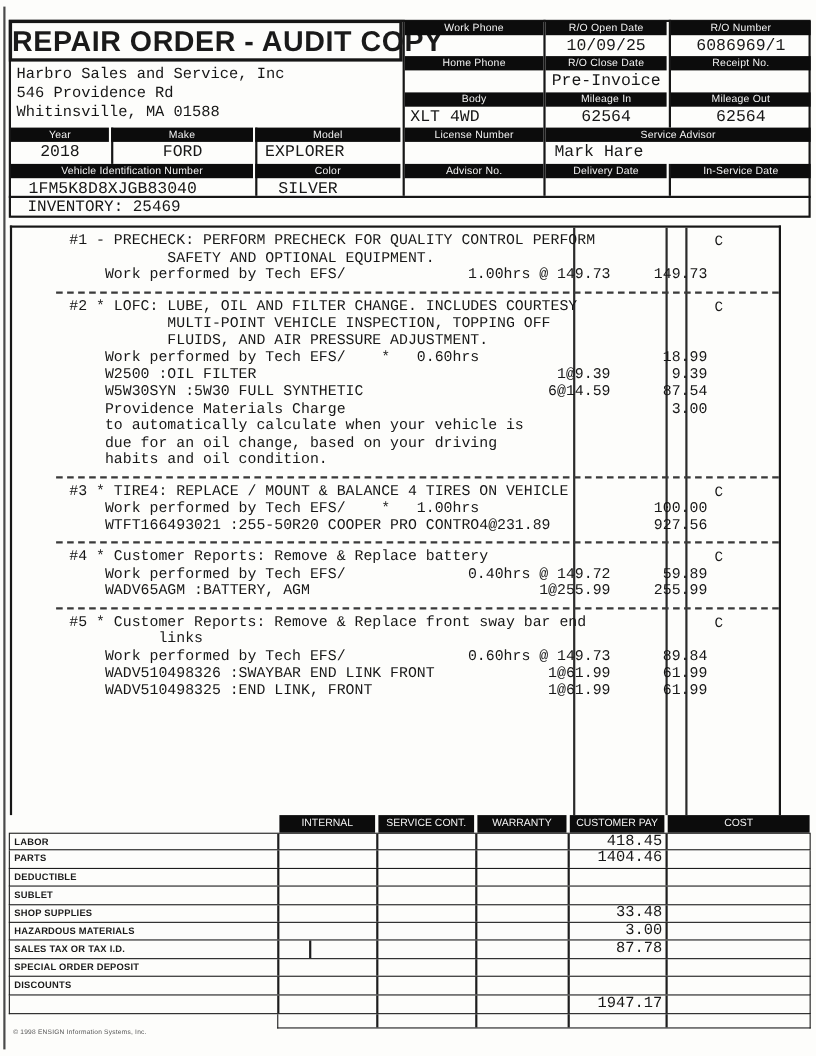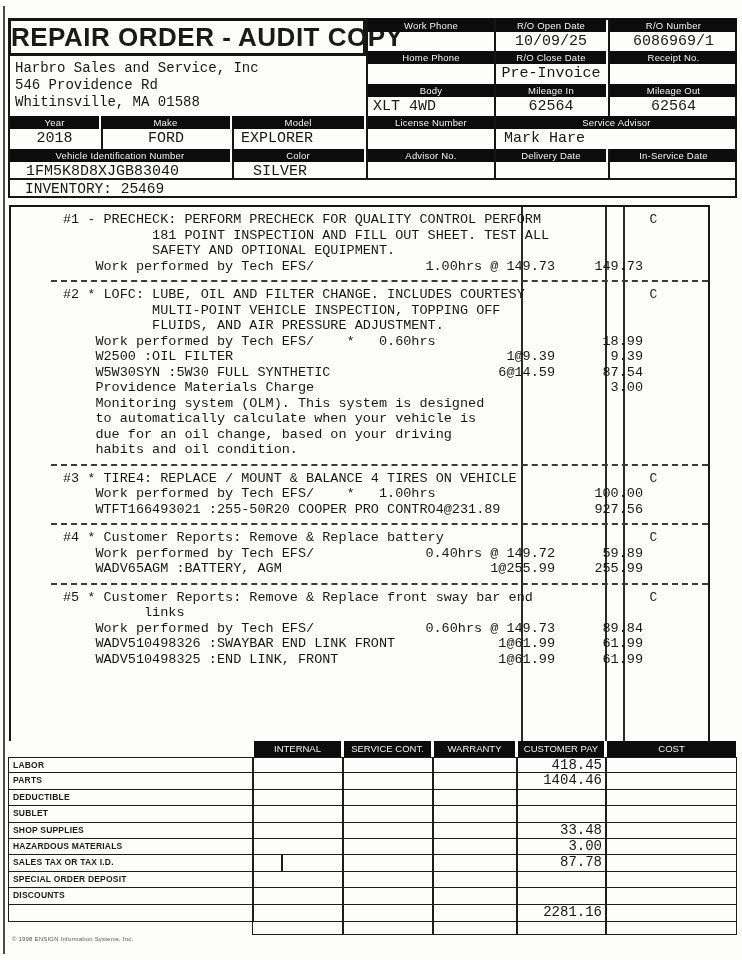--- a/index.html
+++ b/index.html
@@ -111,33 +111,31 @@
       <div class="hval mono" style="left: 610px; top: 163px; width: 127px; text-align: left;"></div>
     </div>
 
   <div class="items">
     <div class="colline" style="left:510px;"></div>
     <div class="colline" style="left:594px;"></div>
     <div class="colline" style="left:612px;"></div>
     <div class="jobs mono" id="jobs-layer">
         <div class="job">
           <div class="line mono"><span class="lt">#1 - PRECHECK: PERFORM PRECHECK FOR QUALITY CONTROL PERFORM</span><span class="lc">C</span></div>
-          <div class="line mono"><span class="lt">           181 POINT INSPECTION AND FILL OUT SHEET. TEST ALL</span></div>
           <div class="line mono"><span class="lt">           SAFETY AND OPTIONAL EQUIPMENT.</span></div>
           <div class="line mono"><span class="lt">    Work performed by Tech EFS/</span><span class="lr">1.00hrs @ 149.73</span><span class="la">149.73</span></div>
         </div>
         <div class="job">
           <div class="line mono"><span class="lt">#2 * LOFC: LUBE, OIL AND FILTER CHANGE. INCLUDES COURTESY</span><span class="lc">C</span></div>
           <div class="line mono"><span class="lt">           MULTI-POINT VEHICLE INSPECTION, TOPPING OFF</span></div>
           <div class="line mono"><span class="lt">           FLUIDS, AND AIR PRESSURE ADJUSTMENT.</span></div>
           <div class="line mono"><span class="lt">    Work performed by Tech EFS/    *   0.60hrs</span><span class="la">18.99</span></div>
           <div class="line mono"><span class="lt">    W2500 :OIL FILTER</span><span class="lr">1@9.39</span><span class="la">9.39</span></div>
           <div class="line mono"><span class="lt">    W5W30SYN :5W30 FULL SYNTHETIC</span><span class="lr">6@14.59</span><span class="la">87.54</span></div>
           <div class="line mono"><span class="lt">    Providence Materials Charge</span><span class="la">3.00</span></div>
-          <div class="line mono"><span class="lt">    Monitoring system (OLM). This system is designed</span></div>
           <div class="line mono"><span class="lt">    to automatically calculate when your vehicle is</span></div>
           <div class="line mono"><span class="lt">    due for an oil change, based on your driving</span></div>
           <div class="line mono"><span class="lt">    habits and oil condition.</span></div>
         </div>
         <div class="job">
           <div class="line mono"><span class="lt">#3 * TIRE4: REPLACE / MOUNT &amp; BALANCE 4 TIRES ON VEHICLE</span><span class="lc">C</span></div>
           <div class="line mono"><span class="lt">    Work performed by Tech EFS/    *   1.00hrs</span><span class="la">100.00</span></div>
           <div class="line mono"><span class="lt">    WTFT166493021 :255-50R20 COOPER PRO CONTRO4@231.89</span><span class="la">927.56</span></div>
         </div>
         <div class="job">
@@ -242,21 +240,21 @@
         <div class="sdiv" style="left: 507px;"></div>
         <div class="sdiv" style="left: 596px;"></div>
         <div class="sval mono" style="left: 508px; width: 85px;"></div>
       </div>
       <div class="srow" style="top: 163.6px; height: 17px;">
         <div class="sdiv" style="left: 243px;"></div>
         <div class="sdiv" style="left: 333px;"></div>
         <div class="sdiv" style="left: 423px;"></div>
         <div class="sdiv" style="left: 507px;"></div>
         <div class="sdiv" style="left: 596px;"></div>
-        <div class="sval mono" style="left: 508px; width: 85px;">2281.16</div>
+        <div class="sval mono" style="left: 508px; width: 85px;">1947.17</div>
       </div>
       <div class="srow" style="top: 180.6px; left: 244px; width: 485px; height: 13px;">
         <div class="sdiv" style="left: 89px;"></div>
         <div class="sdiv" style="left: 179px;"></div>
         <div class="sdiv" style="left: 263px;"></div>
         <div class="sdiv" style="left: 352px;"></div>
       </div>
     </div>
 
   <div class="footer">© 1998 ENSIGN Information Systems, Inc.</div>

